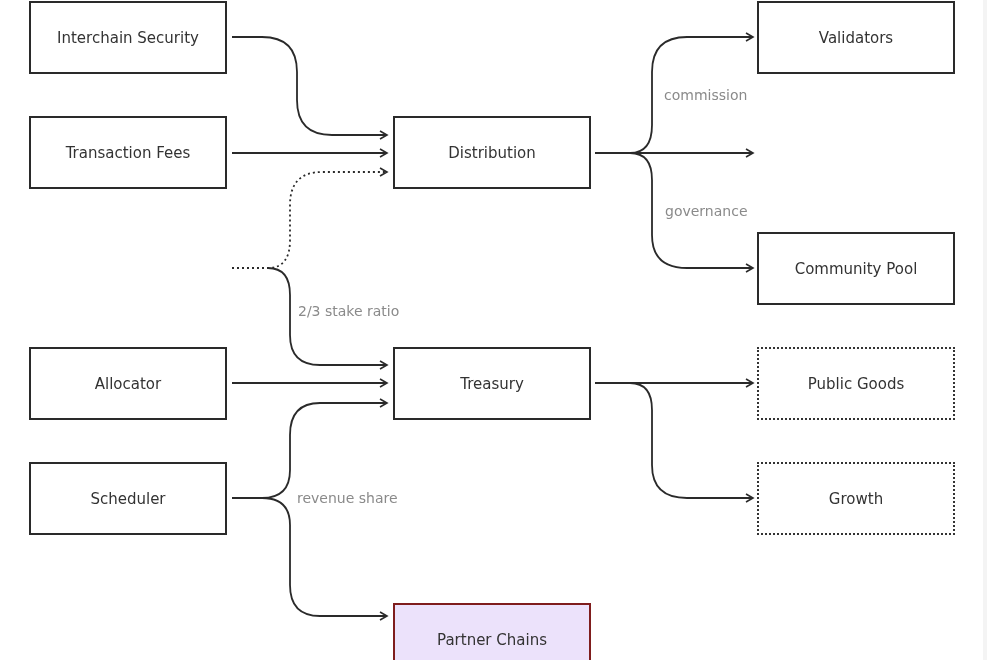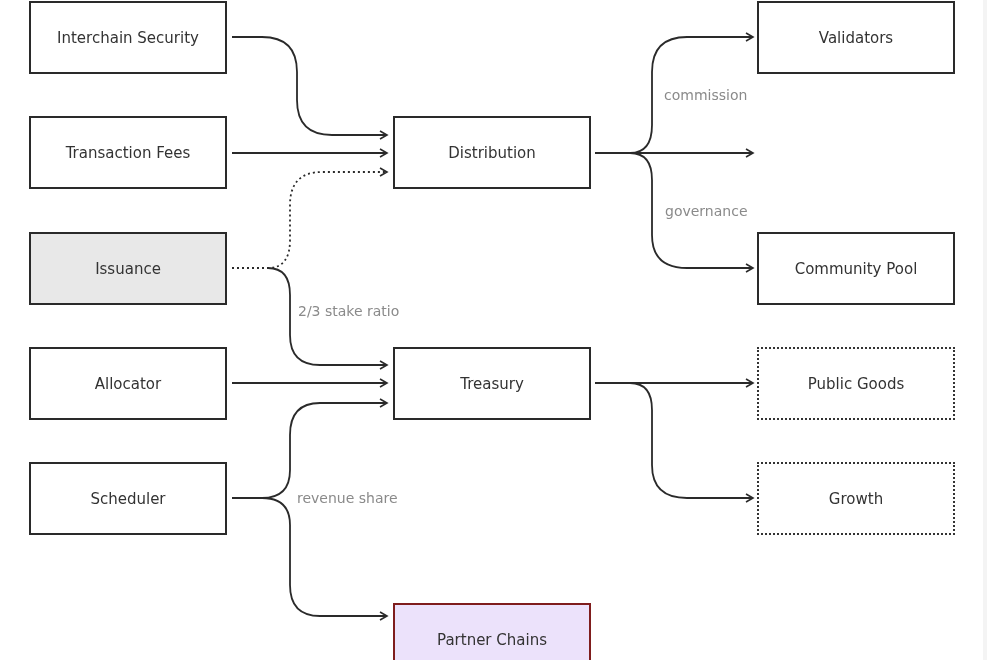--- a/index.html
+++ b/index.html
@@ -47,23 +47,20 @@
       <path d="M630,383 Q652,383 652,410 V465 Q652,498 687,498 H753" marker-end="url(#arrow)"></path>
     </g>
   </svg>
 
   <div class="node" style="left:29px;top:1px;width:198px;height:73px;">
       <span>Interchain Security</span>
     </div>
   <div class="node" style="left:29px;top:116px;width:198px;height:73px;">
       <span>Transaction Fees</span>
     </div>
-  <div class="node highlight" style="left:29px;top:232px;width:198px;height:73px;">
-      <span>Issuance</span>
-    </div>
   <div class="node" style="left:29px;top:347px;width:198px;height:73px;">
       <span>Allocator</span>
     </div>
   <div class="node" style="left:29px;top:462px;width:198px;height:73px;">
       <span>Scheduler</span>
     </div>
 
   <div class="node" style="left:393px;top:116px;width:198px;height:73px;text-align:right;">
       <span>Distribution</span>
     </div>

